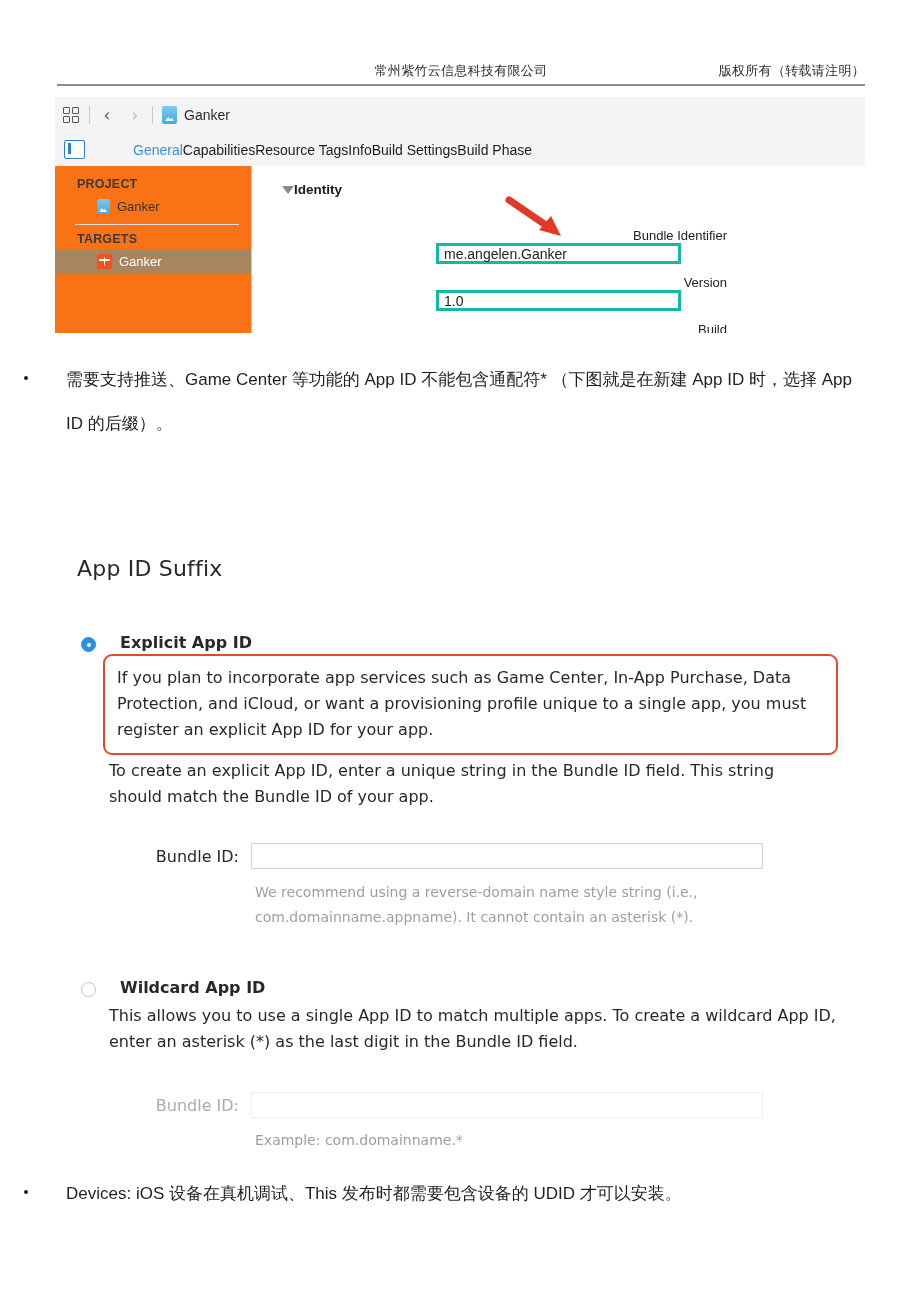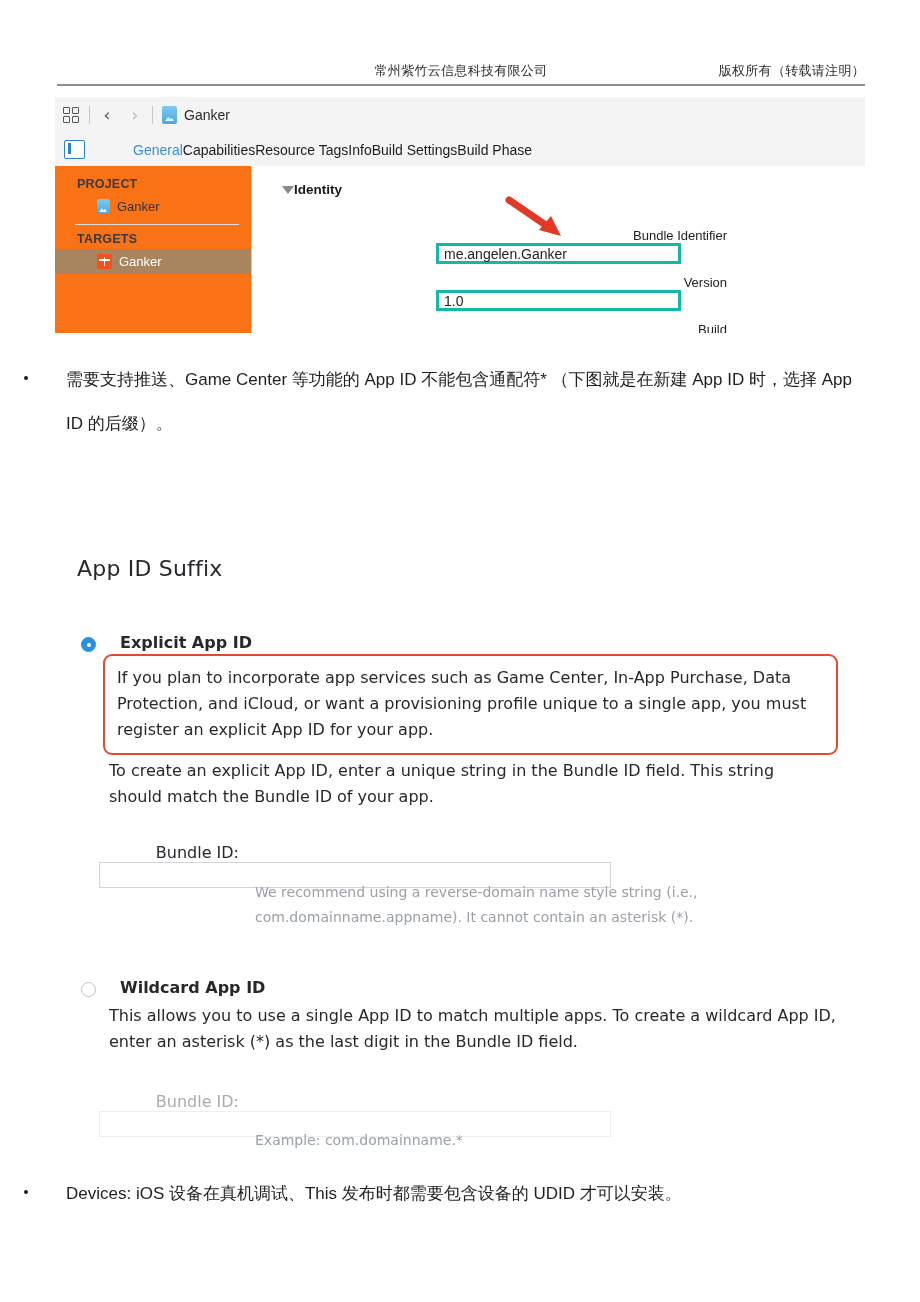--- a/index.html
+++ b/index.html
@@ -415,22 +415,21 @@
   }
   #wildcard-help {
     left: 52px;
     top: 463px;
     width: 745px;
   }
 
   .bundle-field-row {
     position: absolute;
     display: flex;
-    align-items: flex-start;
-    flex-direction: column;
+    align-items: center;
   }
   .bundle-field-row .b-label {
     width: 152px;
     text-align: right;
     padding-right: 12px;
     font-size: 16px;
     box-sizing: border-box;
   }
   .bundle-field-row .b-input {
     width: 512px;

